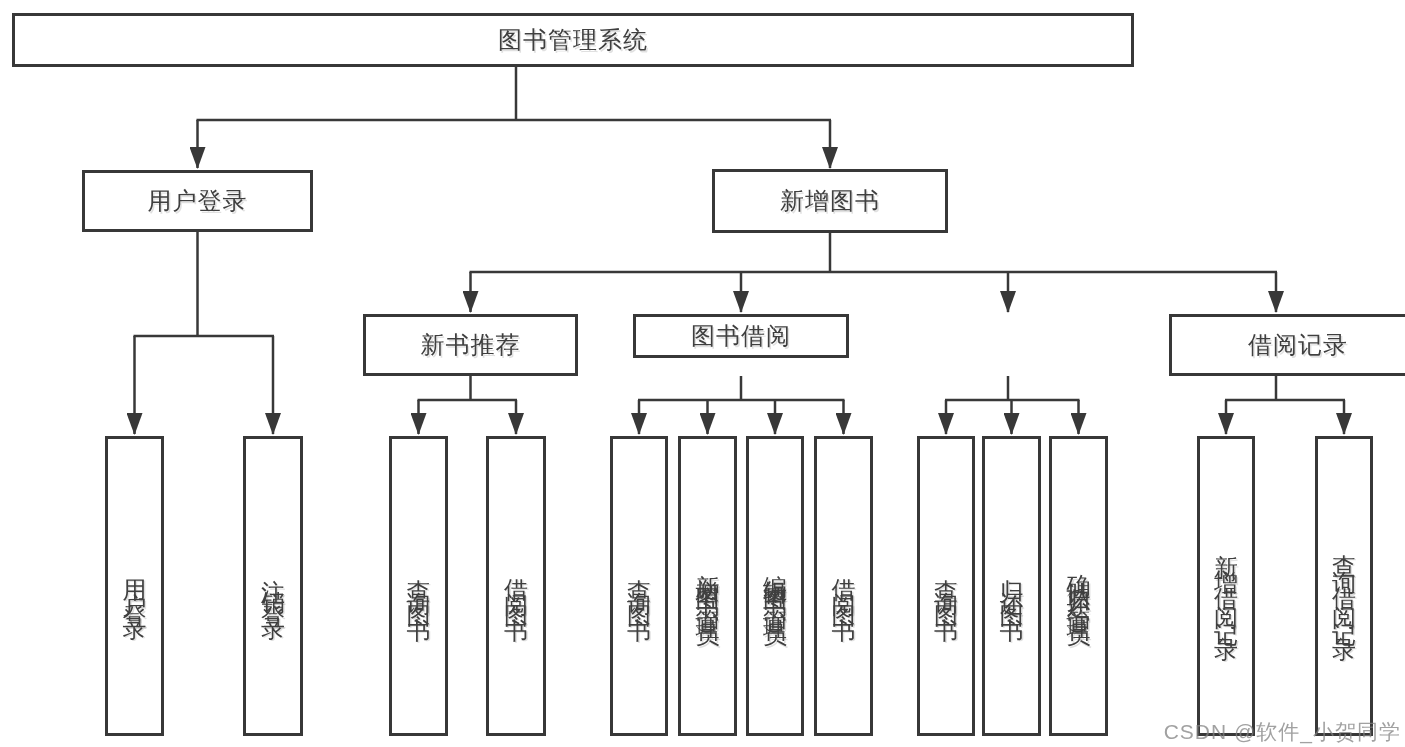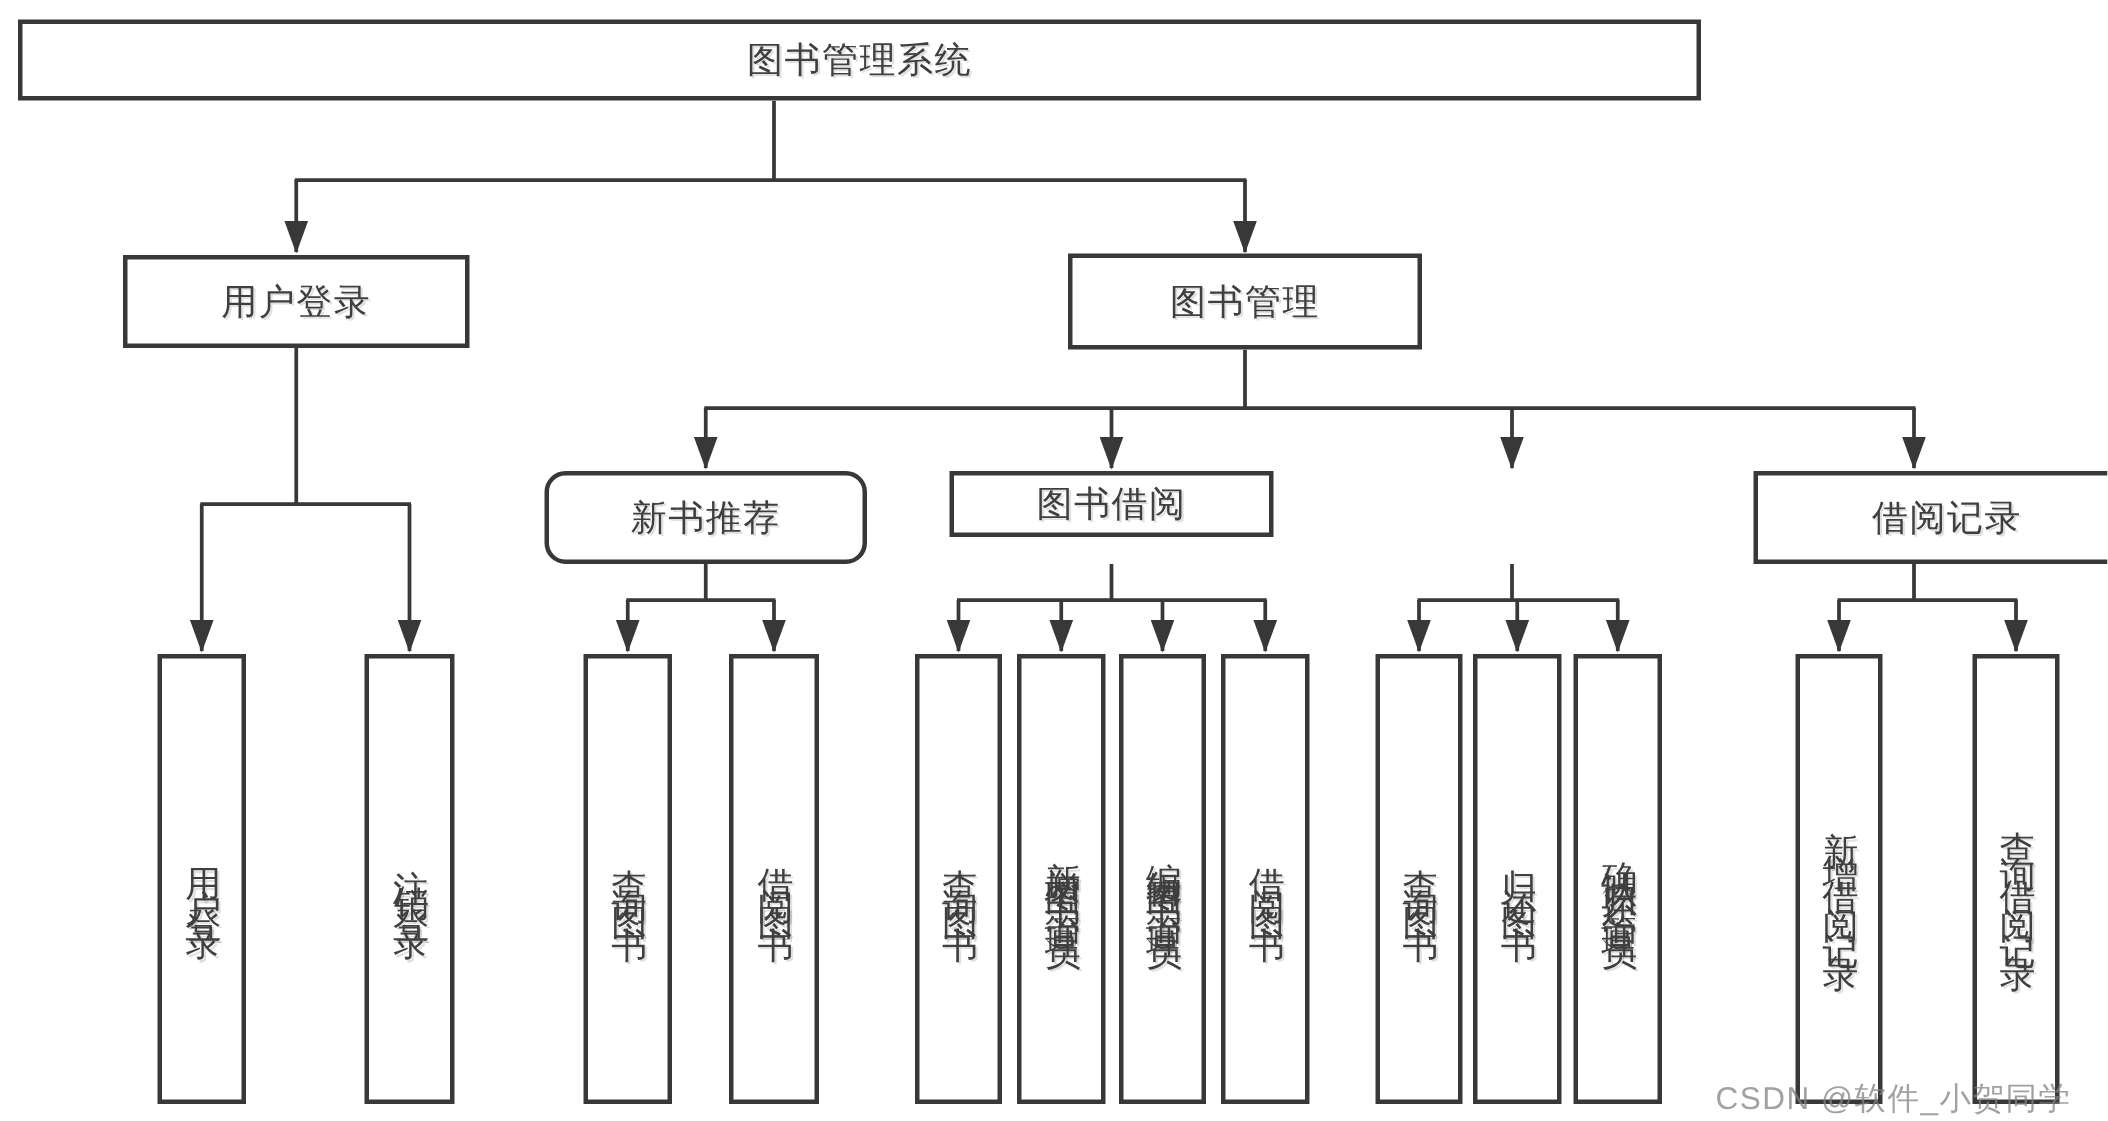--- a/index.html
+++ b/index.html
@@ -45,21 +45,21 @@
     font-size: 24px;
     text-shadow: 1.5px 1.5px 0 rgba(0,0,0,0.12);
     z-index: 2;
     overflow: hidden;
   }
   .sp4 { letter-spacing: 13px; }
   .sp6 { letter-spacing: 17px; }
   .sp9 { letter-spacing: 7px; }
   #watermark {
     position: absolute;
-    right: 24px;
+    right: 4px;
     top: 718px;
     font-size: 21px;
     color: rgba(130,130,130,0.75);
     letter-spacing: 1px;
     z-index: 3;
     white-space: nowrap;
   }
 </style>
 </head>
 <body>
@@ -117,24 +117,24 @@
   </svg>
 
   <div class="hbox" style="left:12px; top:13px; width:1122px; height:54px;">
     <span>图书管理系统</span>
   </div>
 
   <div class="hbox" style="left:82px; top:170px; width:231px; height:62px;">
     <span>用户登录</span>
   </div>
   <div class="hbox" style="left:712px; top:169px; width:236px; height:64px;">
-    <span>图书管理</span>
+    <span>新增图书</span>
   </div>
 
-  <div class="hbox" style="left:363px; top:314px; width:215px; height:62px;border-radius:14px;">
+  <div class="hbox" style="left:363px; top:314px; width:215px; height:62px;">
     <span>新书推荐</span>
   </div>
   <div class="hbox" style="left:633px; top:314px; width:216px; height:44px;">
     <span>图书借阅</span>
   </div>
   <div class="hbox" style="left:1169px; top:314px; width:258px; height:62px;">
     <span>借阅记录</span>
   </div>
 
   <div class="vbox sp4" style="left:105px; width:59px;">

